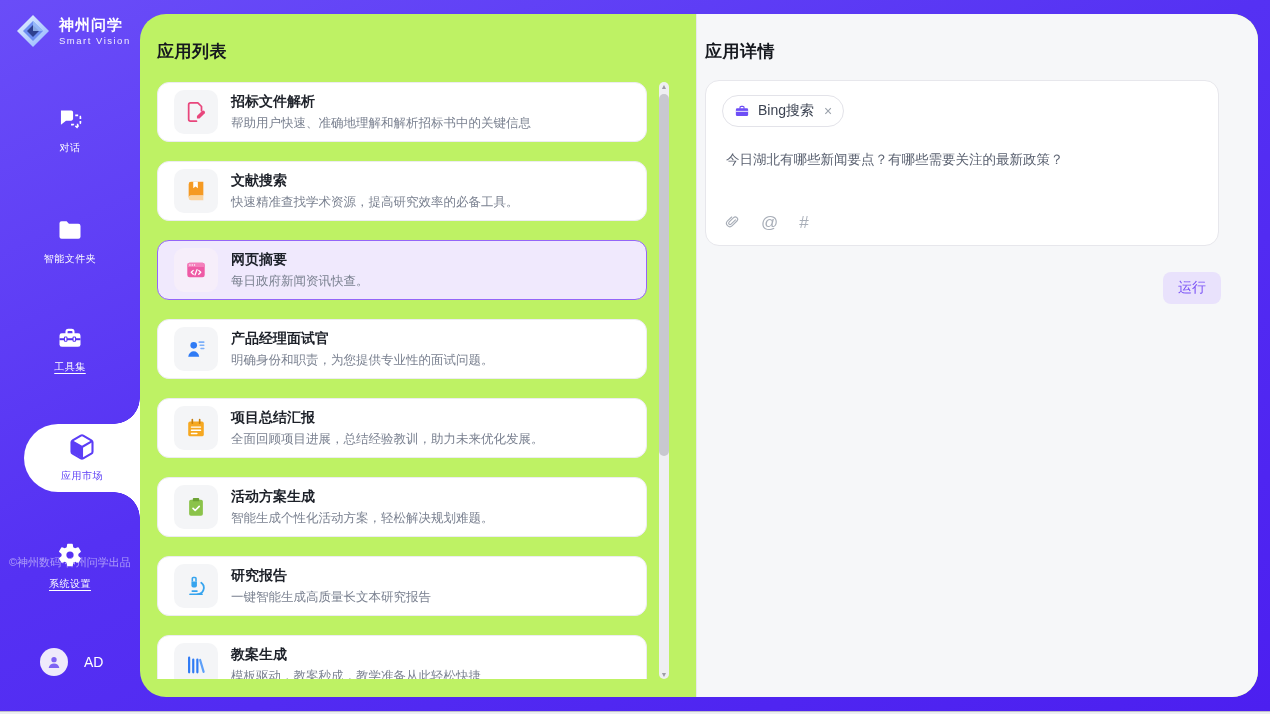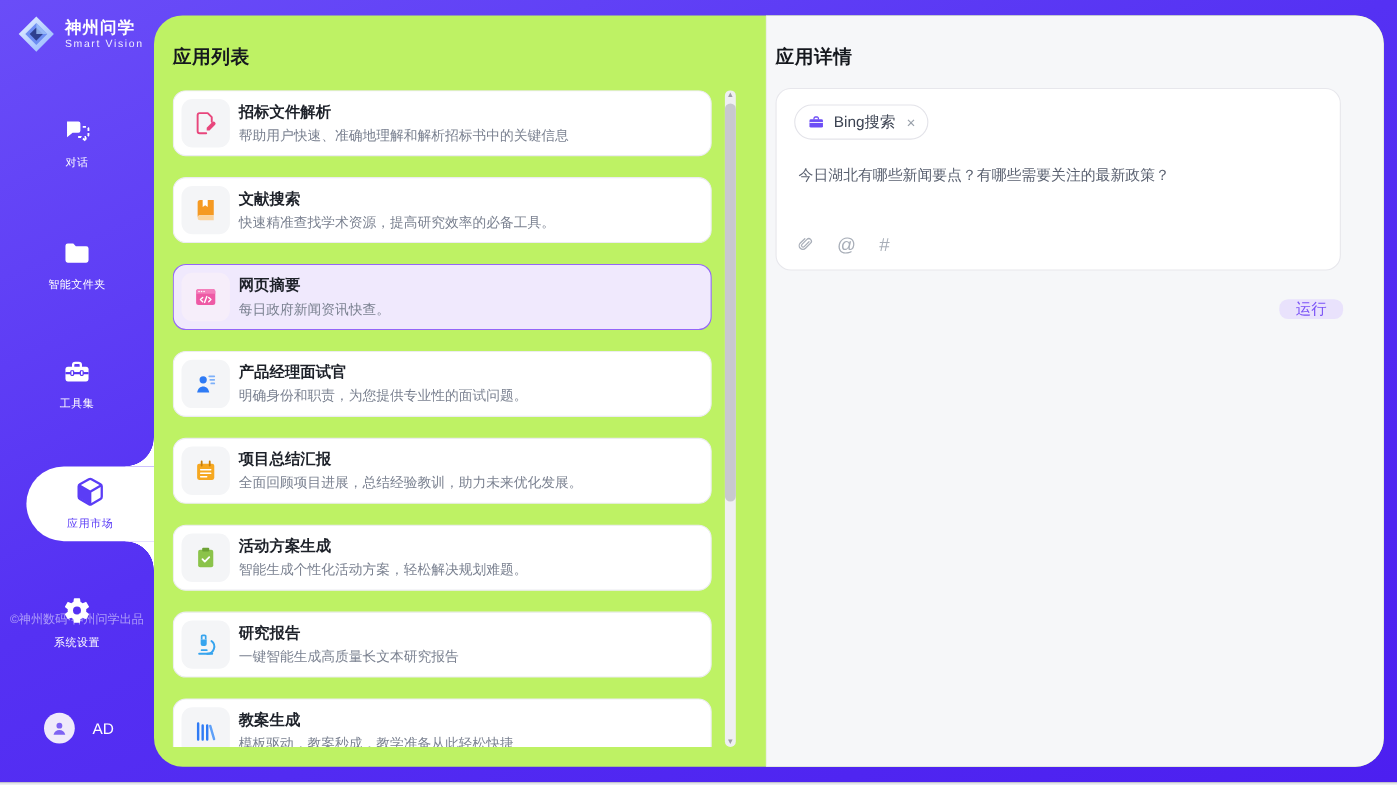--- a/index.html
+++ b/index.html
@@ -12,21 +12,21 @@
                  background:#eceef2; border-top:1px solid #bfbfc9; z-index:5; }
 
   
   .sidebar { position:absolute; left:0; top:0; width:140px; height:588px; }
   .logo { position:absolute; left:15px; top:13px; display:flex; align-items:center; gap:8px; }
   .logo-text-cn { color:#fff; font-size:15px; font-weight:700; letter-spacing:1px; }
   .logo-text-en { color:rgba(255,255,255,.9); font-size:9.5px; letter-spacing:1.5px; }
   .nav-item { position:absolute; left:0; width:140px; display:flex; flex-direction:column;
               align-items:center; gap:8px; color:#fff; font-size:10px; cursor:pointer; }
   .nav-item .lbl { letter-spacing:.5px; }
-  .nav-item.u .lbl { text-underline-offset:3px; }
+  .nav-item.u .lbl { text-decoration:underline; text-underline-offset:3px; }
   .nav-active { left:24px; width:116px; height:68px; background:#fff; color:#5b3df6;
                 border-radius:34px 0 0 34px; justify-content:center; z-index:2; }
   .nav-active::before { content:''; position:absolute; top:-26px; right:0; width:26px; height:26px;
                 background:radial-gradient(circle at 0 0, rgba(0,0,0,0) 25.5px, #fff 26px); }
   .nav-active::after  { content:''; position:absolute; bottom:-26px; right:0; width:26px; height:26px;
                 background:radial-gradient(circle at 0 100%, rgba(0,0,0,0) 25.5px, #fff 26px); }
   .user-row { position:absolute; left:40px; top:648px; display:flex; align-items:center; gap:16px; cursor:pointer; }
   .avatar { width:28px; height:28px; border-radius:50%; background:#efeafb; display:flex;
             align-items:center; justify-content:center; }
   .user-name { color:#fff; font-size:14px; }
@@ -36,21 +36,21 @@
   .panel { position:absolute; left:140px; top:14px; width:1118px; height:683px;
            background:#bef264; border-radius:26px; z-index:1; }
   .panel-title { font-size:17px; font-weight:700; color:#15181e; letter-spacing:.5px; }
   .list-head  { position:absolute; left:17px; top:26px; }
   .detail-head{ position:absolute; left:8px;  top:26px; }
 
   
   .list-wrap { position:absolute; left:17px; top:68px; width:512px; height:597px; overflow:hidden; }
   .cards { position:absolute; left:0; top:0; width:490px; }
   .card { width:490px; height:60px; background:#fff; border:1px solid #ececf1; border-radius:12px;
-          margin-bottom:19px; display:flex; align-items:center; padding-left:7px; gap:8px; cursor:pointer; }
+          margin-bottom:19px; display:flex; align-items:center; padding-left:16px; gap:13px; cursor:pointer; }
   .card.selected { background:#f0e9fd; border-color:#9466f8; }
   .tile { width:44px; height:44px; border-radius:10px; background:#f4f5f7; flex:0 0 auto;
           display:flex; align-items:center; justify-content:center; }
   .card.selected .tile { background:#f6eefa; }
   .card-title { font-size:14px; font-weight:700; color:#1d2129; }
   .card-desc  { font-size:12.5px; color:#7a8190; margin-top:4px; }
   
   .sb { position:absolute; right:0; top:0; width:10px; height:597px; background:#efeff2;
         border-radius:5px; cursor:pointer; }
   .sb-arrow { position:absolute; left:0; width:10px; text-align:center; font-size:7px; color:#9d9da5; }
@@ -65,21 +65,21 @@
             border:1px solid #e7e7ec; border-radius:14px; }
   .tool-tag { position:absolute; left:16px; top:14px; height:32px; display:inline-flex;
               align-items:center; gap:8px; padding:0 11px; border:1px solid #e3e3e9;
               border-radius:16px; background:#fff; cursor:pointer; }
   .tool-tag .t-lbl { font-size:14px; color:#3c4352; }
   .tool-tag .t-x { font-size:14px; color:#9aa1ab; margin-left:2px; cursor:pointer; }
   .query { position:absolute; left:20px; top:70px; width:470px; font-size:13.5px; color:#5a6170; }
   .tool-icons { position:absolute; left:18px; bottom:14px; display:flex; align-items:center;
                 gap:21px; color:#a8aeb8; }
   .tool-icons .glyph { font-size:17px; line-height:1; cursor:pointer; }
-  .run-btn { position:absolute; right:37px; top:258px; height:18px; padding:0 15px;
+  .run-btn { position:absolute; right:37px; top:258px; height:32px; padding:0 15px;
              background:#e9e2fc; color:#7a52f6; font-size:14px; border:none; border-radius:8px;
              display:flex; align-items:center; cursor:pointer; }
   svg { display:block; }
 </style>
 </head>
 <body>
 
 <div class="sidebar">
 
   <div class="logo">

